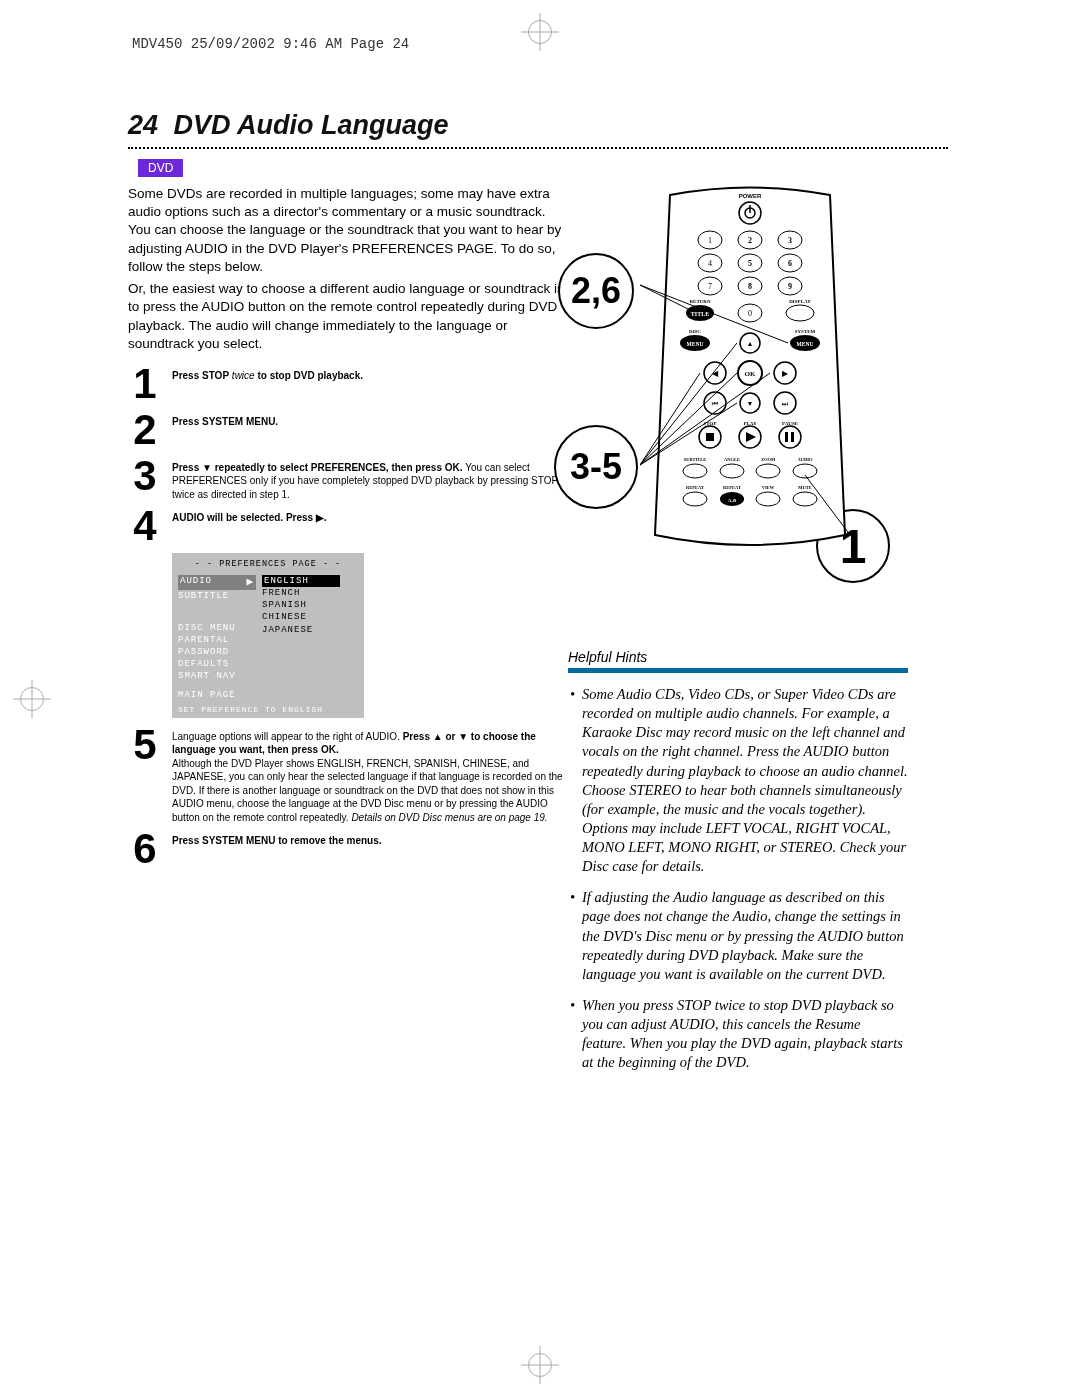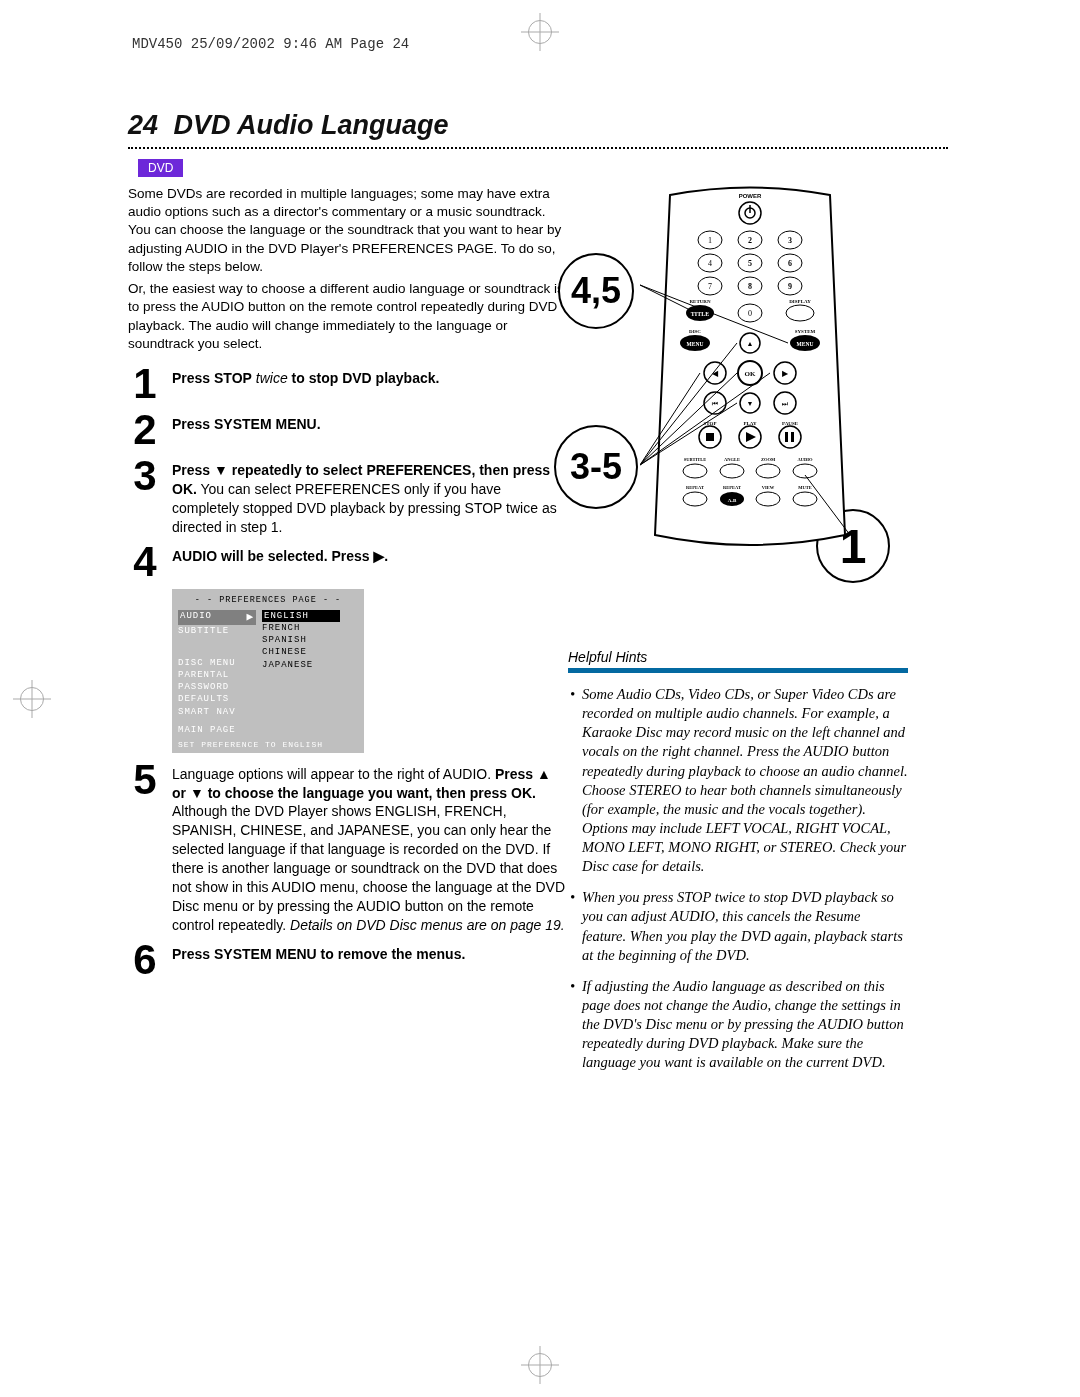--- a/index.html
+++ b/index.html
@@ -86,21 +86,21 @@
     font-family: "Helvetica Neue", Helvetica, Arial, sans-serif;
     font-weight: 800;
     font-size: 42px;
     line-height: 1;
     width: 34px;
     text-align: center;
   }
   .step .body {
     flex: 1;
     padding-top: 6px;
-    font-size: 14px;
+    font-size: 10px;
   }
   .step .body b { font-weight: 700; }
   .step .body i { font-style: italic; }
   .tri { font-size: 11px; }
   .osd {
     margin: 6px 0 6px 44px;
     width: 180px;
     background: #bfbfbf;
     font-family: "Courier New", monospace;
     font-size: 9px;
@@ -276,21 +276,21 @@
         </div>
         <div class="step">
           <div class="num">6</div>
           <div class="body"><b>Press SYSTEM MENU to remove the menus.</b></div>
         </div>
       </div>
     </div>
 
     <div class="right-col">
       <div class="remote-block">
-        <div class="callout c26">4,5</div>
+        <div class="callout c26">2,6</div>
         <div class="callout c35">3-5</div>
         <div class="callout c1">1</div>
         <div class="remote">
           <svg viewBox="0 0 220 370">
             <path d="M30 10 Q110 -5 190 10 L205 350 Q110 370 15 350 Z" fill="#fff" stroke="#000" stroke-width="2"></path>
 
             <circle cx="110" cy="28" r="11" fill="#fff" stroke="#000" stroke-width="1.5"></circle>
             <circle cx="110" cy="28" r="5" fill="none" stroke="#000" stroke-width="1.5"></circle>
             <line x1="110" y1="20" x2="110" y2="28" stroke="#000" stroke-width="1.5"></line>
             <text x="110" y="13" font-size="6" text-anchor="middle" font-family="Arial" font-weight="bold">POWER</text>
@@ -386,19 +386,19 @@
             <line x1="0" y1="280" x2="97" y2="218" stroke="#000" stroke-width="1"></line>
             <line x1="210" y1="350" x2="165" y2="290" stroke="#000" stroke-width="1"></line>
           </svg>
         </div>
       </div>
 
       <div class="hints">
         <div class="hints-title">Helpful Hints</div>
         <ul>
           <li>Some Audio CDs, Video CDs, or Super Video CDs are recorded on multiple audio channels. For example, a Karaoke Disc may record music on the left channel and vocals on the right channel. Press the AUDIO button repeatedly during playback to choose an audio channel. Choose STEREO to hear both channels simultaneously (for example, the music and the vocals together). Options may include LEFT VOCAL, RIGHT VOCAL, MONO LEFT, MONO RIGHT, or STEREO. Check your Disc case for details.</li>
+          <li>If adjusting the Audio language as described on this page does not change the Audio, change the settings in the DVD's Disc menu or by pressing the AUDIO button repeatedly during DVD playback. Make sure the language you want is available on the current DVD.</li>
           <li>When you press STOP twice to stop DVD playback so you can adjust AUDIO, this cancels the Resume feature. When you play the DVD again, playback starts at the beginning of the DVD.</li>
-          <li>If adjusting the Audio language as described on this page does not change the Audio, change the settings in the DVD's Disc menu or by pressing the AUDIO button repeatedly during DVD playback. Make sure the language you want is available on the current DVD.</li>
         </ul>
       </div>
     </div>
   </div>
 </div>
 
 </body></html>

